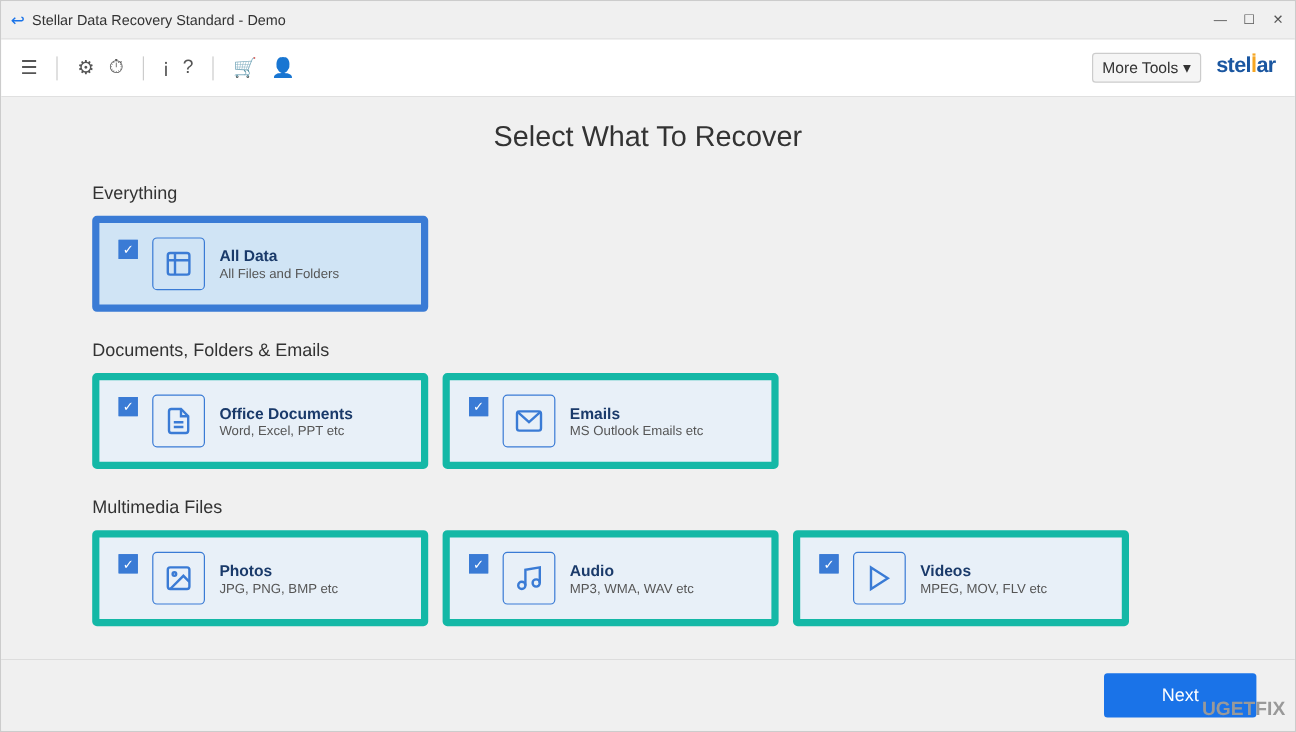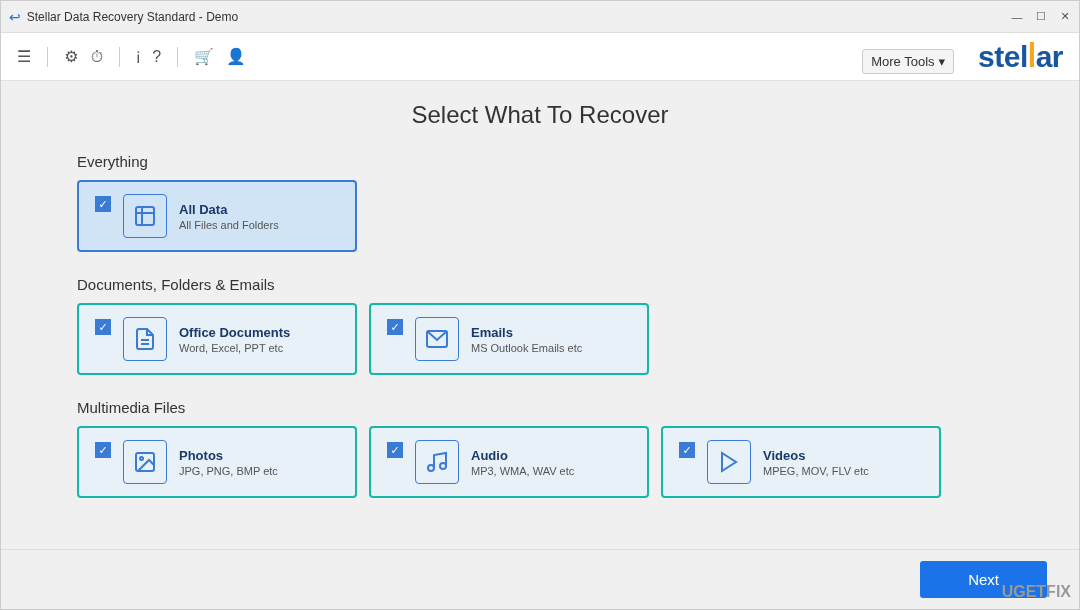--- a/index.html
+++ b/index.html
@@ -85,37 +85,37 @@
       cursor: pointer;
     }
     .toolbar-separator {
       width: 1px;
       height: 20px;
       background: #ccc;
       margin: 0 4px;
     }
     .toolbar-right {
       display: flex;
-      align-items: flex-end;
-      gap: 24px;
+      align-items: flex-start;
+      gap: 12px;
     }
     .more-tools-btn {
       display: flex;
       align-items: center;
       gap: 4px;
       font-size: 13px;
       color: #333;
       cursor: pointer;
       padding: 4px 8px;
       border: 1px solid #ccc;
       border-radius: 3px;
       background: #f5f5f5;
     }
     .stellar-logo {
-      font-size: 30px;
+      font-size: 18px;
       font-weight: bold;
       color: #1a56a0;
       letter-spacing: -0.5px;
     }
     .stellar-logo span {
       color: #f5a623;
     }
     
     .main-content {
       flex: 1;
@@ -141,21 +141,21 @@
     }
     .cards-row {
       display: flex;
       gap: 12px;
     }
     .card {
       display: flex;
       align-items: center;
       gap: 12px;
       padding: 12px 16px;
-      border: 2px solid #14b8a6;
+      border: 6px solid #14b8a6;
       border-radius: 4px;
       background: #e8f0f8;
       cursor: pointer;
       min-width: 220px;
       flex: 1;
       max-width: 280px;
     }
     .card.selected {
       background: #d0e4f5;
       border-color: #3a7bd5;

